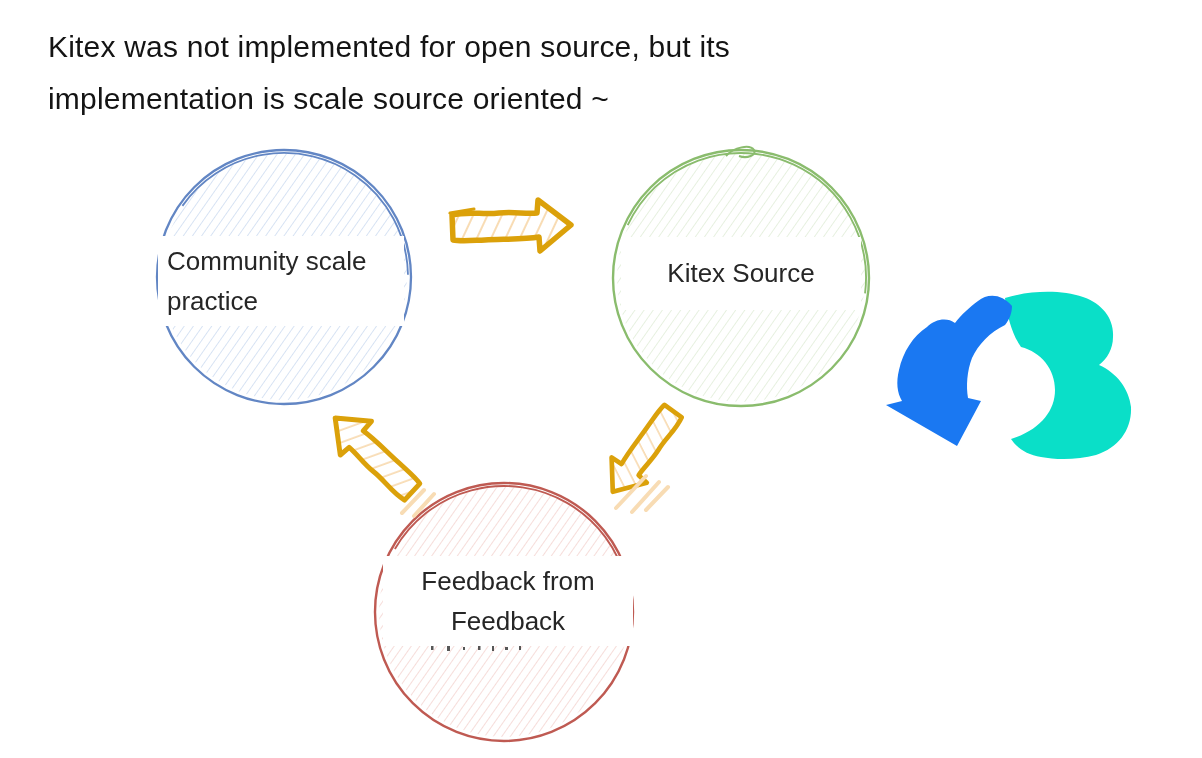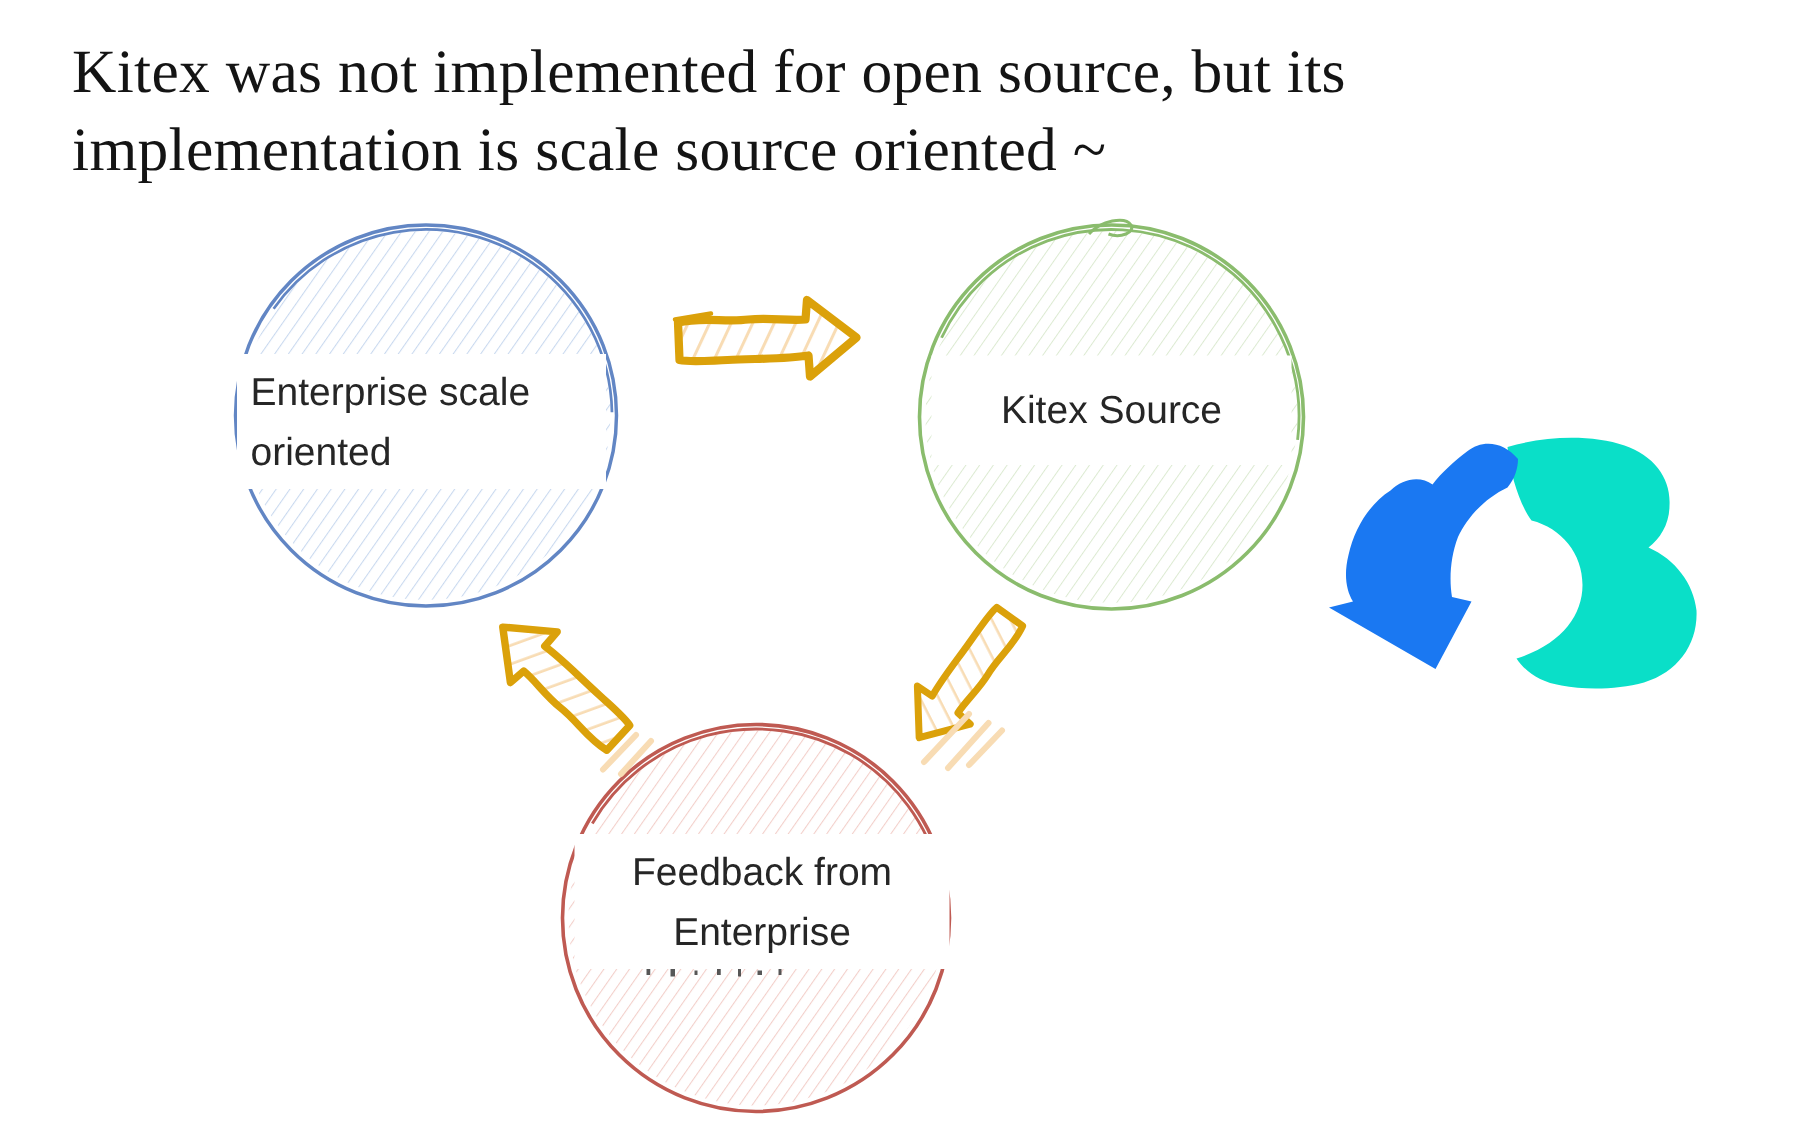--- a/index.html
+++ b/index.html
@@ -20,24 +20,23 @@
   html,body{background:#ffffff;}
   .canvas{
     position:relative;
     width:1202px;height:758px;
     background:#ffffff;
     overflow:hidden;
     font-family:"Liberation Sans","DejaVu Sans",sans-serif;
   }
   .title{
     position:absolute;left:48px;top:21px;
-    font-size:41px;line-height:52px;font-weight:400;
+    font-size:30px;line-height:52px;font-weight:400;
     letter-spacing:0.2px;
     color:var(--title-text);
-    font-family:Liberation Serif, serif;
   }
   .diagram-svg{position:absolute;left:0;top:0;width:1202px;height:758px;}
   .node-label{
     position:absolute;
     background:#ffffff;
     color:var(--label-text);
     font-size:26px;line-height:40px;
   }
   .node-label .line{display:block;}
   .label-enterprise{left:158px;top:236px;width:246px;height:90px;padding:5px 0 0 9px;text-align:left;}
@@ -148,26 +147,26 @@
                C 1010,319 1012,312 1012,306 Z"></path>
     </g>
   </svg>
 
   <h1 class="title">
     <span class="line" style="display:block">Kitex was not implemented for open source, but its</span>
     <span class="line" style="display:block">implementation is scale source oriented ~</span>
   </h1>
 
   <div class="node-label label-enterprise">
-    <span class="line">Enterprise scale</span>
-    <span class="line">oriented</span>
+    <span class="line">Community scale</span>
+    <span class="line">practice</span>
   </div>
 
   <div class="node-label label-opensource">
     <span>Kitex Source</span>
   </div>
 
   <div class="node-label label-feedback">
     <span class="line">Feedback from</span>
-    <span class="line">Enterprise</span>
+    <span class="line">Feedback</span>
   </div>
 
 </div>
 
 </body></html>

